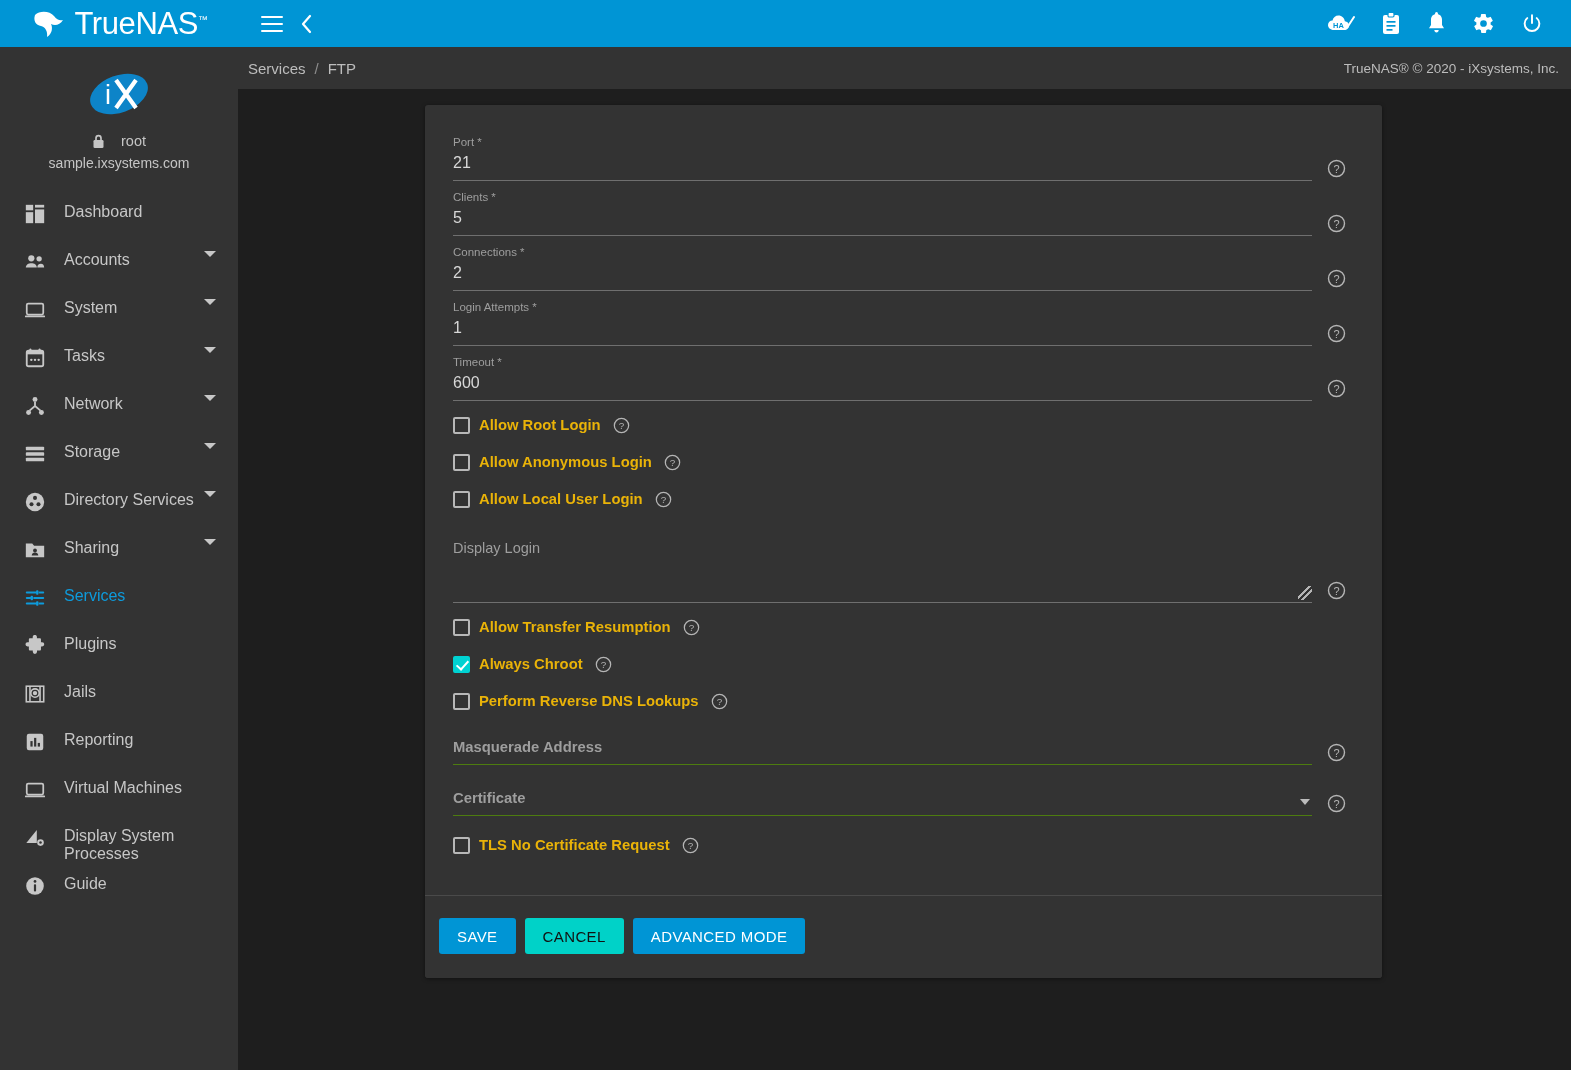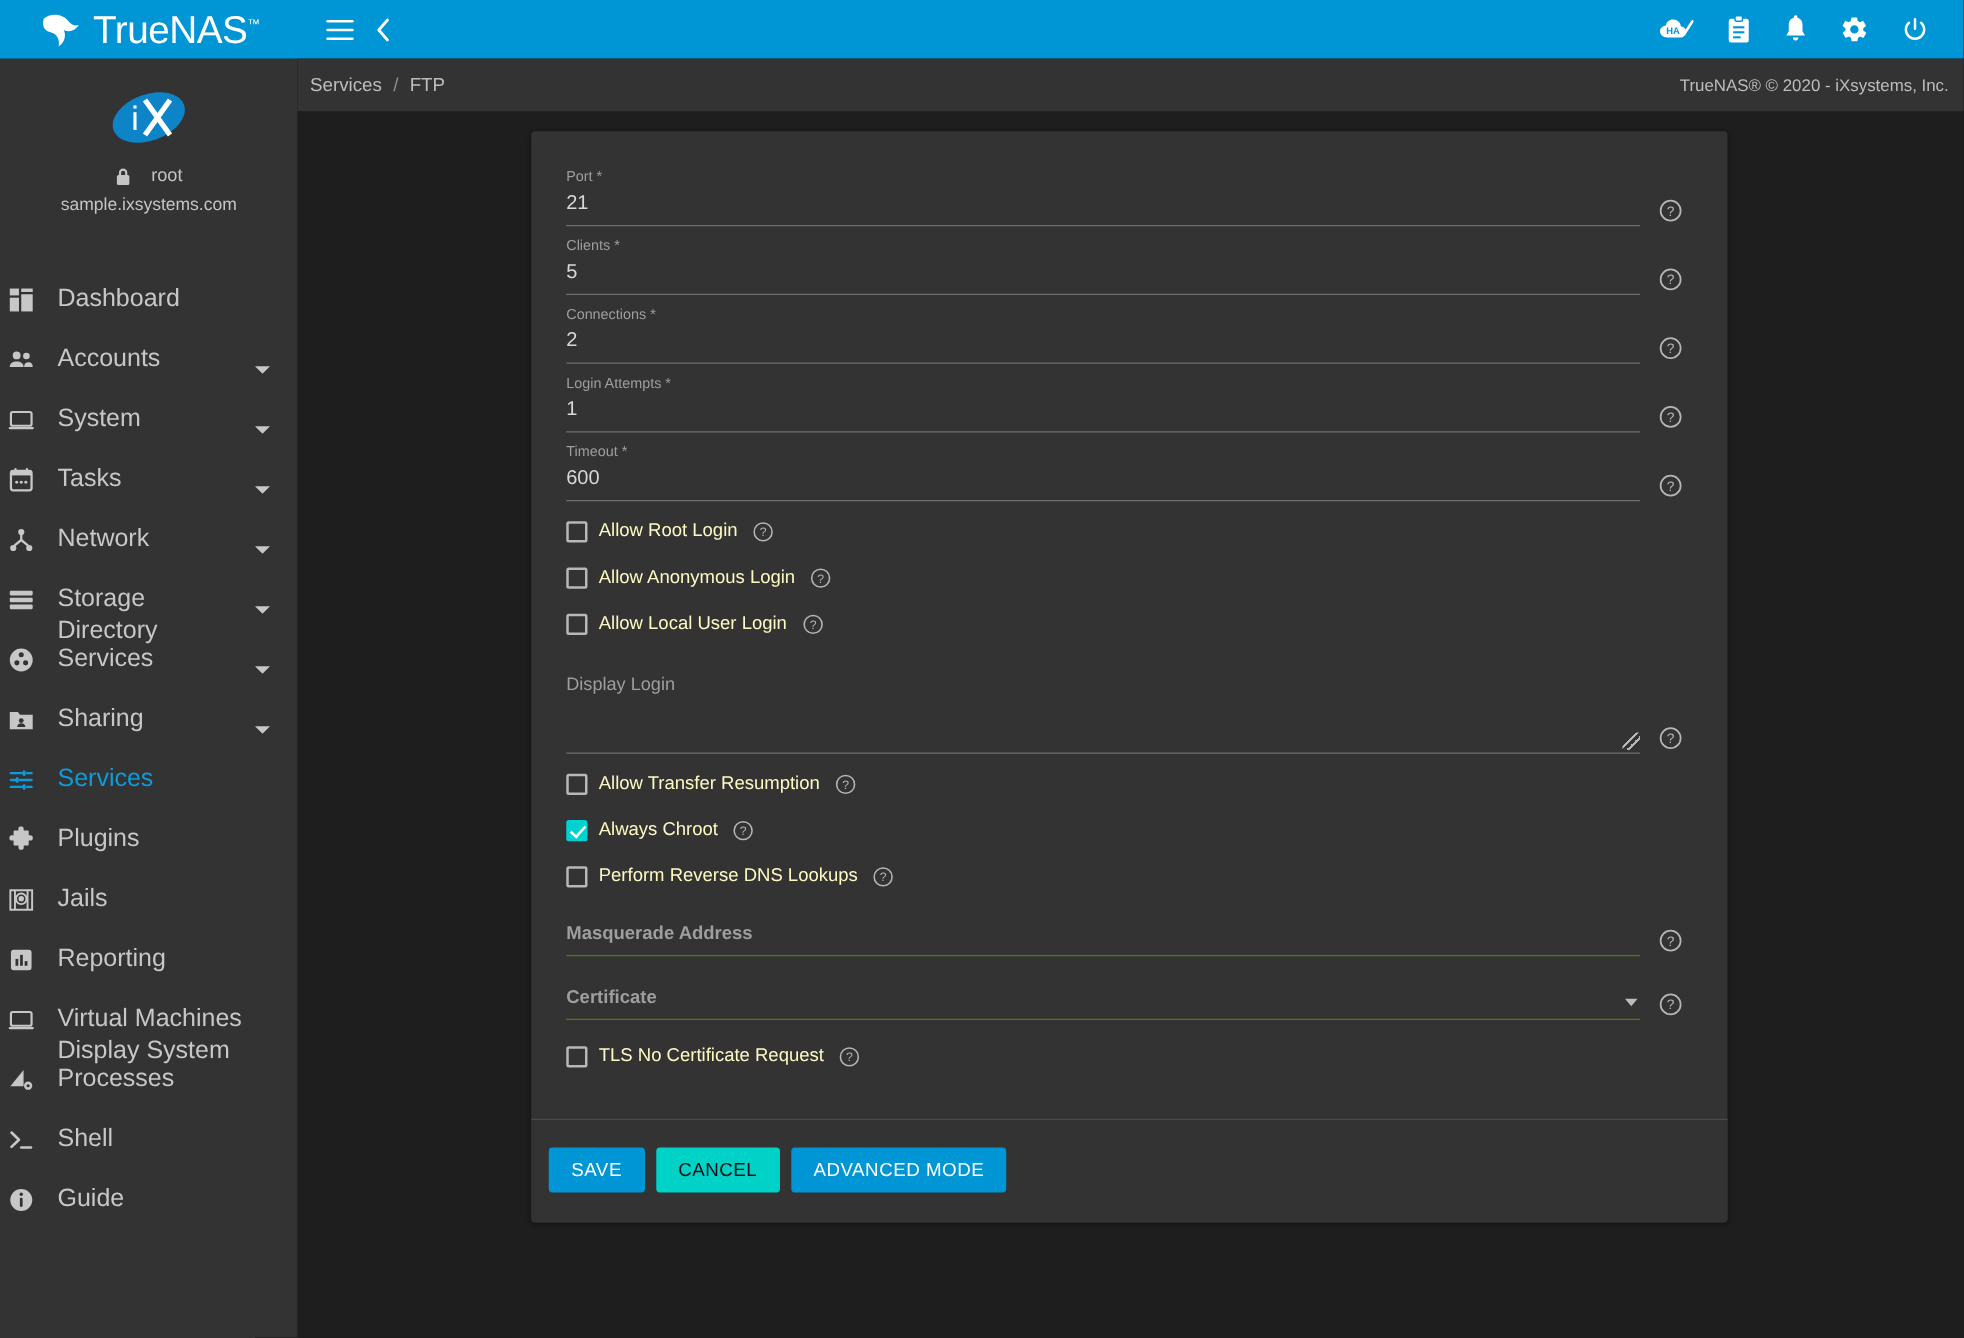--- a/index.html
+++ b/index.html
@@ -45,23 +45,23 @@
   .sidebar-user { padding: 24px 0 14px; text-align: center; }
   .ix-logo { margin: 0 auto 16px; display: block; }
   .user-row {
     display: flex; align-items: center; justify-content: center; gap: 16px;
     color: #c5c5c5; font-size: 14.5px;
   }
   .hostname { color: #c5c5c5; font-size: 14px; margin-top: 6px; }
 
   .nav { margin-top: 18px; }
   .nav-item {
-    display: flex; align-items: flex-end; height: 48px;
-    padding-left: 0; cursor: pointer; color: #c7c7c7;
-    font-size: 20px;
+    display: flex; align-items: flex-start; height: 48px;
+    padding-left: 18px; cursor: pointer; color: #c7c7c7;
+    font-size: 16px;
   }
   .nav-item .nav-ico {
     width: 34px; min-width: 34px; display: flex; align-items: center; justify-content: center;
     margin-right: 12px; color: #c7c7c7;
   }
   .nav-item.active, .nav-item.active .nav-ico { color: #0d9bdc; }
   .nav-label { flex: 1; }
   .caret {
     width: 0; height: 0; margin-right: 22px;
     border-left: 6px solid transparent; border-right: 6px solid transparent;
@@ -107,21 +107,21 @@
   .chkbox {
     width: 17px; height: 17px; min-width: 17px; border: 2px solid #b8b8b8;
     border-radius: 2px; cursor: pointer; position: relative; background: transparent;
   }
   .chkbox.checked { background: #00d2d2; border-color: #00d2d2; }
   .chkbox.checked::after {
     content: ""; position: absolute; left: 4px; top: 0px;
     width: 5px; height: 10px; border: solid #fff;
     border-width: 0 2.2px 2.2px 0; transform: rotate(42deg);
   }
-  .chk-label { color: #fef9c3; font-size: 14.8px; white-space: nowrap; }
+  .chk-label { color: #eab308; font-size: 14.8px; white-space: nowrap; font-weight: bold; }
   .help-inline { width: 17px; height: 17px; cursor: pointer; margin-left: 3px; }
 
   
   .ta-field { position: relative; padding: 0 48px 0 14px; margin-top: 24px; margin-bottom: 10px; }
   .ta-label { color: #9e9e9e; font-size: 14.5px; margin-top: 28px; }
   .ta-box {
     height: 47px; border-bottom: 1px solid #6f6f6f; position: relative;
   }
   .resize-grip {
     position: absolute; right: 0px; bottom: 2px; width: 14px; height: 14px;
@@ -394,29 +394,20 @@
               <path d="M2.5 17.5 L14 3.2 L14 17.5 Z" fill="currentColor"></path>
               <circle cx="18" cy="17" r="3.6" fill="currentColor"></circle>
               <circle cx="18" cy="17" r="1.4" fill="#333"></circle>
             </svg>
           </span>
           <span class="nav-label">Display System Processes</span>
         </div>
         <div class="nav-item">
           <span class="nav-ico">
             <svg width="22" height="22" viewBox="0 0 24 24">
-              <path d="M3.5 5.5 L10 11.8 L3.5 18" stroke="currentColor" stroke-width="2.3" fill="none" stroke-linecap="round" stroke-linejoin="round"></path>
-              <path d="M12 18.5 H20.5" stroke="currentColor" stroke-width="2.3" stroke-linecap="round"></path>
-            </svg>
-          </span>
-          <span class="nav-label">Shell</span>
-        </div>
-        <div class="nav-item">
-          <span class="nav-ico">
-            <svg width="22" height="22" viewBox="0 0 24 24">
               <circle cx="12" cy="12" r="9.6" fill="currentColor"></circle>
               <rect x="10.8" y="10" width="2.4" height="8" rx="1" fill="#333"></rect>
               <circle cx="12" cy="7" r="1.5" fill="#333"></circle>
             </svg>
           </span>
           <span class="nav-label">Guide</span>
         </div>
       </div>
   </div>
 

